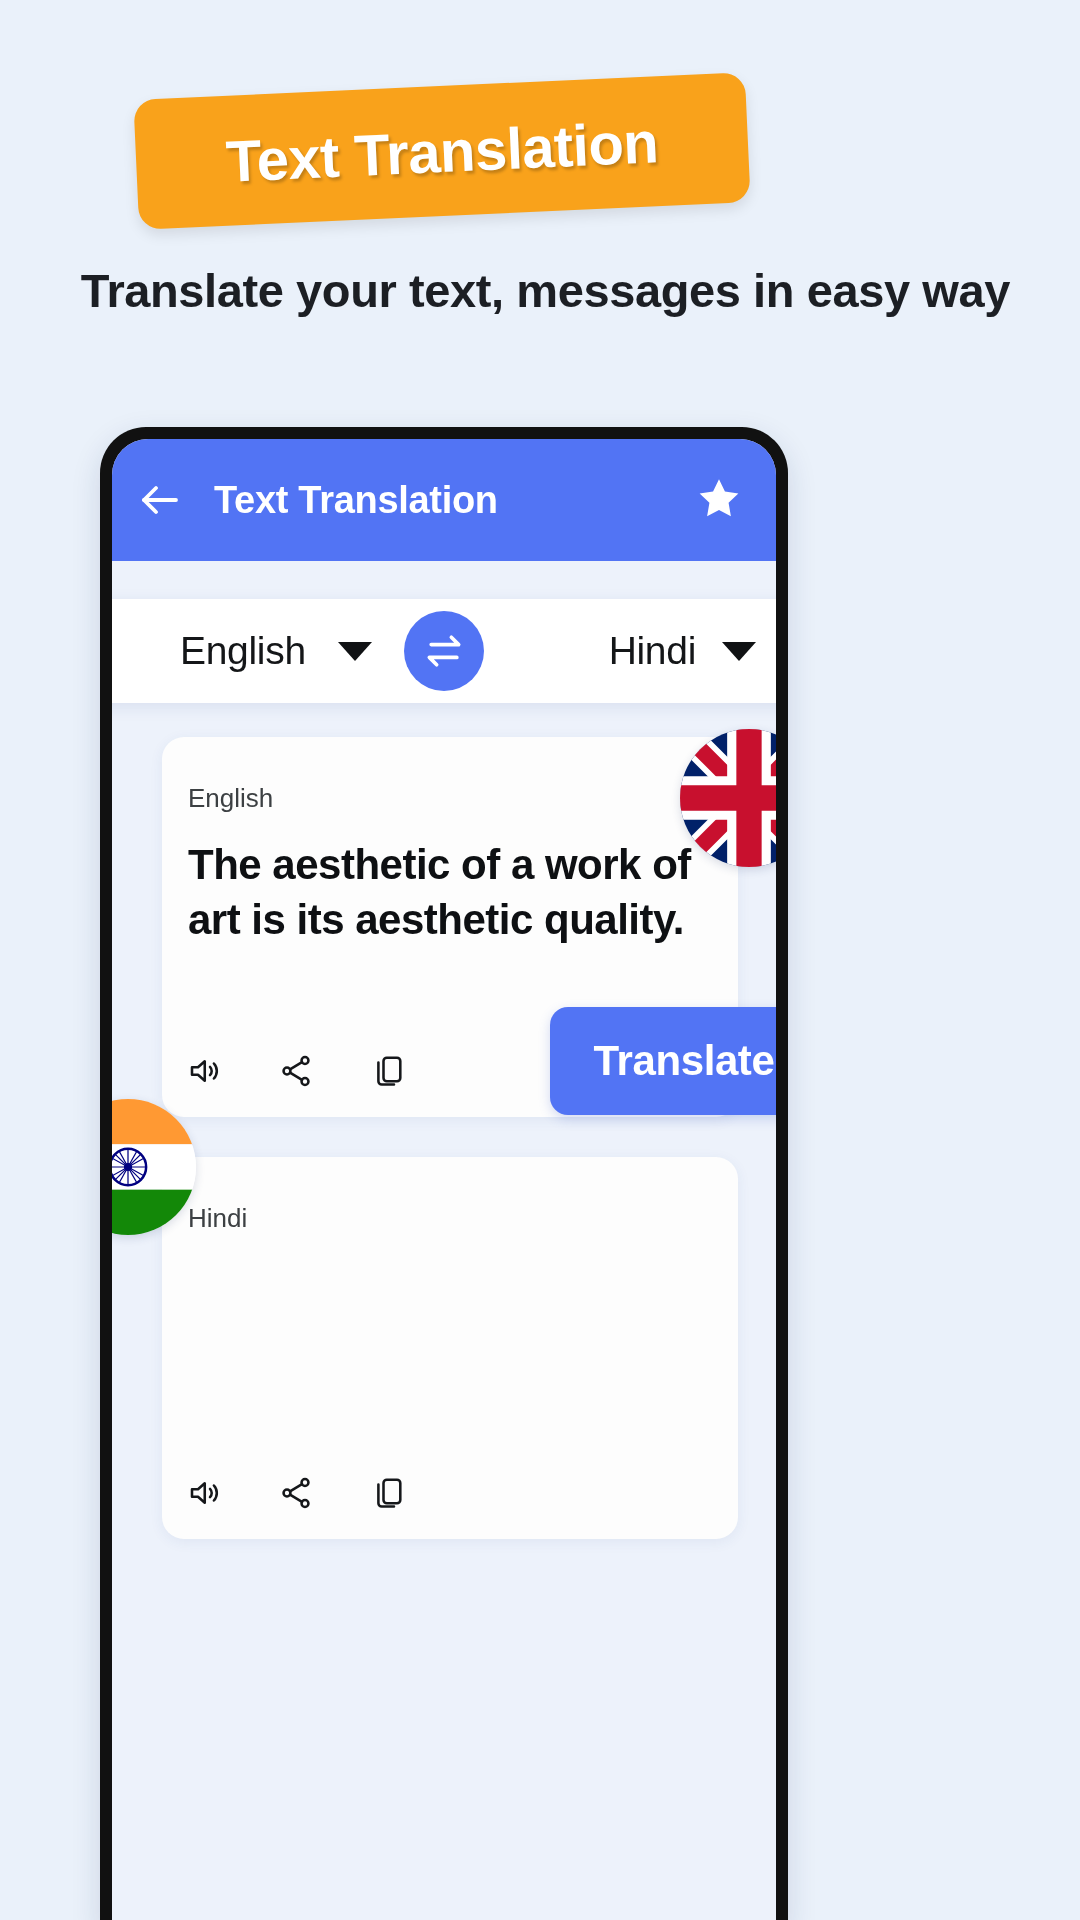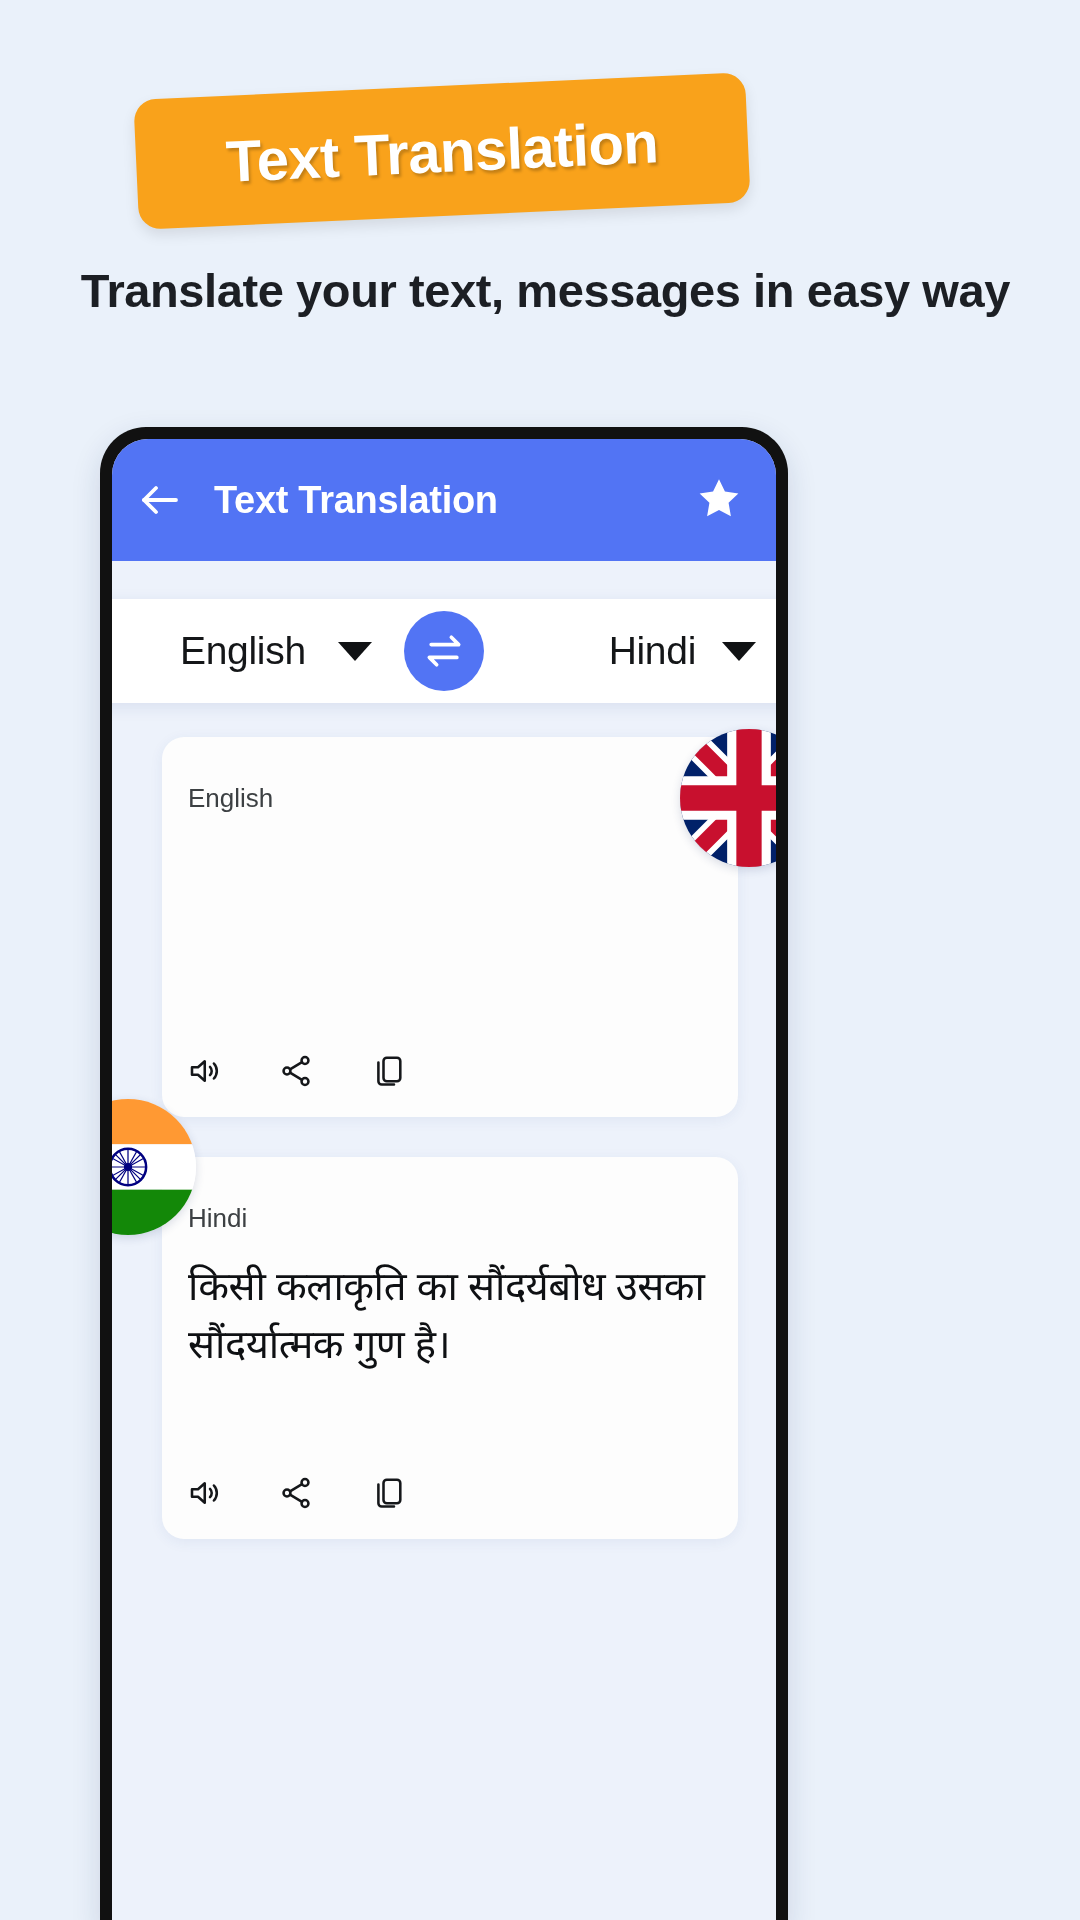--- a/index.html
+++ b/index.html
@@ -200,20 +200,21 @@
         </svg>
       </button>
       <div id="target-language-select">
         <span class="lang-label">Hindi</span>
         <span class="caret-down"></span>
       </div>
     </div>
 
     <div id="source-card" class="text-card">
       <span class="card-lang-label">English</span>
+      <div class="card-text">The aesthetic of a work of art is its aesthetic quality.</div>
       <div class="card-actions">
         <span class="action-icon">
           <svg width="36" height="36" viewBox="0 0 24 24" fill="none" stroke="#15171A" stroke-width="1.7" stroke-linecap="round" stroke-linejoin="round">
             <polygon points="4,9.5 8,9.5 12.5,5.5 12.5,18.5 8,14.5 4,14.5"></polygon>
             <path d="M16 9.2a4 4 0 0 1 0 5.6"></path>
               <path d="M18.6 7a7.4 7.4 0 0 1 0 10"></path>
           </svg>
         </span>
         <span class="action-icon">
           <svg width="36" height="36" viewBox="0 0 24 24" fill="none" stroke="#15171A" stroke-width="1.7" stroke-linecap="round" stroke-linejoin="round">
@@ -226,24 +227,24 @@
         </span>
         <span class="action-icon">
           <svg width="36" height="36" viewBox="0 0 24 24" fill="none" stroke="#15171A" stroke-width="1.7" stroke-linecap="round" stroke-linejoin="round">
             <rect x="9" y="3.2" width="11.2" height="15.6" rx="2.2"></rect>
             <path d="M5.6 6.4v12.4a2.2 2.2 0 0 0 2.2 2.2h8.2"></path>
           </svg>
         </span>
       </div>
     </div>
 
+    <button id="translate-button">Translate</button>
 
     <div id="target-card" class="text-card">
       <span class="card-lang-label">Hindi</span>
-      <div class="card-text devanagari">किसी कलाकृति का सौंदर्यबोध उसका सौंदर्यात्मक गुण है।</div>
       <div class="card-actions">
         <span class="action-icon">
           <svg width="36" height="36" viewBox="0 0 24 24" fill="none" stroke="#15171A" stroke-width="1.7" stroke-linecap="round" stroke-linejoin="round">
             <polygon points="4,9.5 8,9.5 12.5,5.5 12.5,18.5 8,14.5 4,14.5"></polygon>
             <path d="M16 9.2a4 4 0 0 1 0 5.6"></path>
               <path d="M18.6 7a7.4 7.4 0 0 1 0 10"></path>
           </svg>
         </span>
         <span class="action-icon">
           <svg width="36" height="36" viewBox="0 0 24 24" fill="none" stroke="#15171A" stroke-width="1.7" stroke-linecap="round" stroke-linejoin="round">

